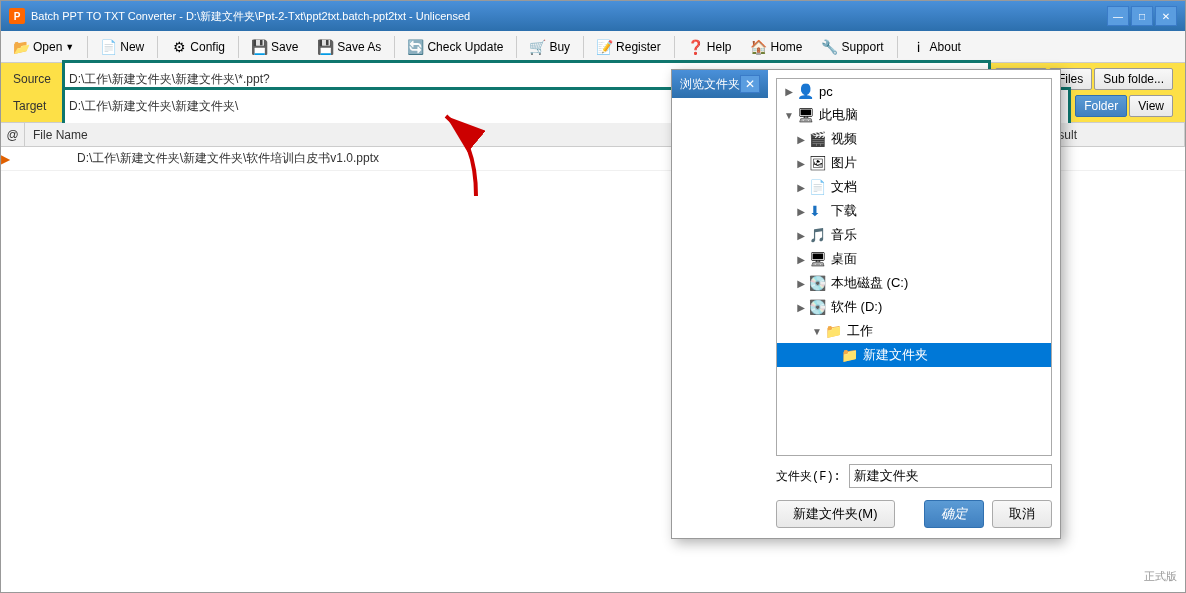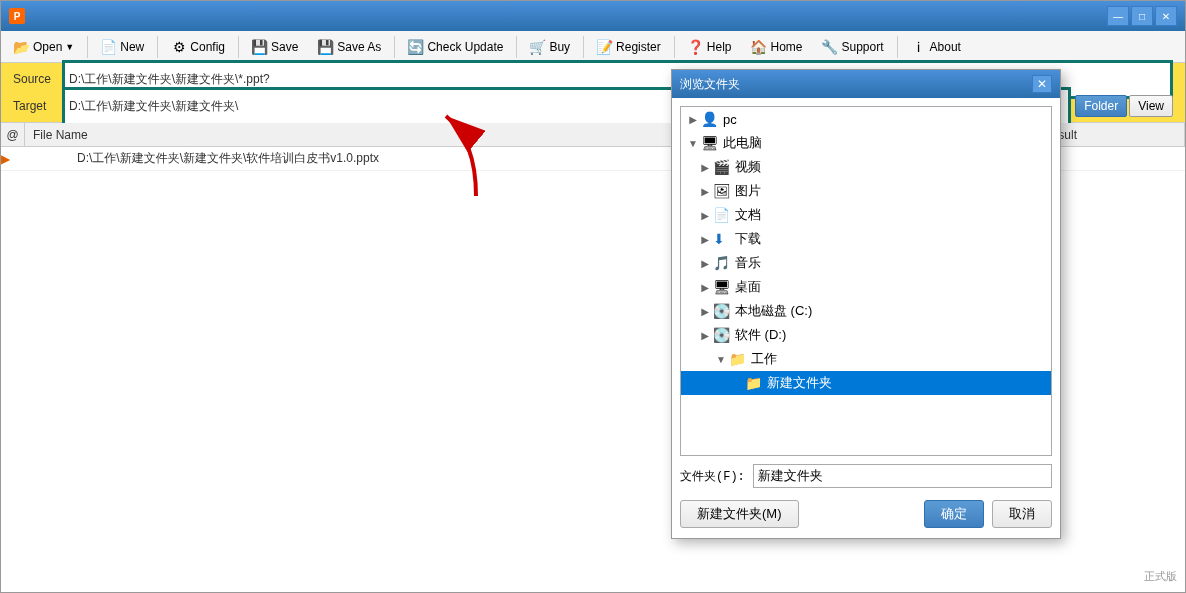--- a/index.html
+++ b/index.html
@@ -218,21 +218,21 @@
     .browse-dialog {
       position: absolute;
       top: 68px;
       left: 670px;
       width: 390px;
       height: 470px;
       background: white;
       border: 1px solid #999;
       box-shadow: 4px 4px 12px rgba(0,0,0,0.3);
       display: flex;
-      flex-direction: column;
+      flex-direction: row;
     }
     .dialog-title-bar {
       background: linear-gradient(to bottom, #4a90d9, #2c6fad);
       color: white;
       height: 28px;
       display: flex;
       align-items: center;
       padding: 0 8px;
       justify-content: space-between;
       flex-shrink: 0;
@@ -335,20 +335,21 @@
       border: 1px solid #aaa;
       background: linear-gradient(to bottom, #f8f8f8, #e8e8e8);
       cursor: pointer;
       font-size: 13px;
       border-radius: 3px;
     }
     .dialog-btn.primary {
       background: linear-gradient(to bottom, #5b9bd5, #4080c0);
       color: white;
       border-color: #3070b0;
+      font-style: italic;
     }
     .dialog-footer-right {
       display: flex;
       gap: 8px;
     }
 
     
     .watermark {
       position: absolute;
       bottom: 8px;
@@ -366,20 +367,21 @@
 </head>
 <body>
 
 <div class="main-window">
 
   <div class="title-bar">
     <div class="title-bar-left">
       <div class="title-bar-icon">
         <span>P</span>
       </div>
+      <span style="font-size:11px;">Batch PPT TO TXT Converter - D:\新建文件夹\Ppt-2-Txt\ppt2txt.batch-ppt2txt - Unlicensed</span>
     </div>
     <div class="title-bar-controls">
       <div class="title-btn">—</div>
       <div class="title-btn">□</div>
       <div class="title-btn close">✕</div>
     </div>
   </div>
 
   <div class="menu-bar">
     <div class="menu-item">
@@ -438,20 +440,25 @@
     <div class="menu-item">
       <span class="menu-icon">ℹ</span>
       <span>About</span>
     </div>
   </div>
 
   <div class="source-target-area">
     <div class="source-row">
       <span class="row-label">Source</span>
       <input class="path-input" value="D:\工作\新建文件夹\新建文件夹\*.ppt?" readonly="" style="color: rgb(51, 51, 51);">
+      <div class="row-buttons">
+        <button class="row-btn">Folder</button>
+        <button class="row-btn">Files</button>
+        <button class="row-btn">Sub folde...</button>
+      </div>
     </div>
     <div class="target-row">
       <span class="row-label">Target</span>
       <input class="path-input" value="D:\工作\新建文件夹\新建文件夹\" readonly="" style="color: rgb(51, 51, 51);">
       <div class="row-buttons">
         <button class="row-btn active">Folder</button>
         <button class="row-btn">View</button>
       </div>
     </div>
   </div>

